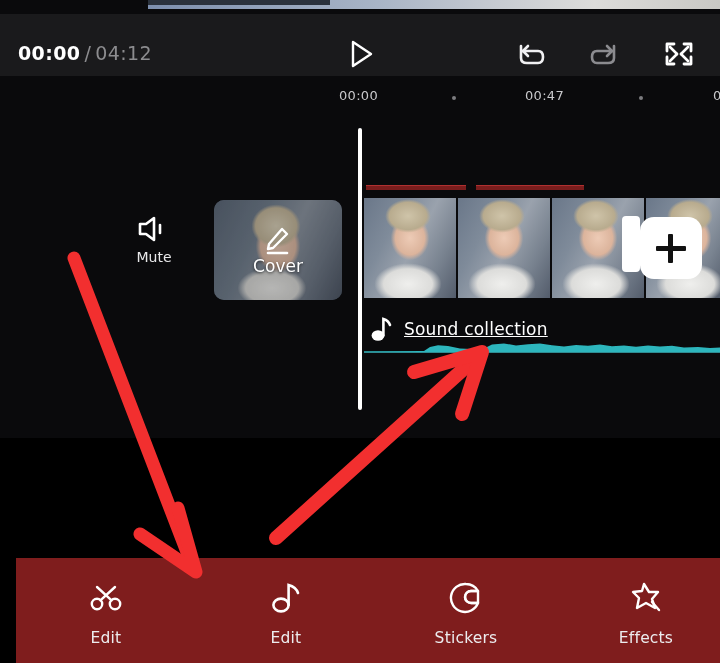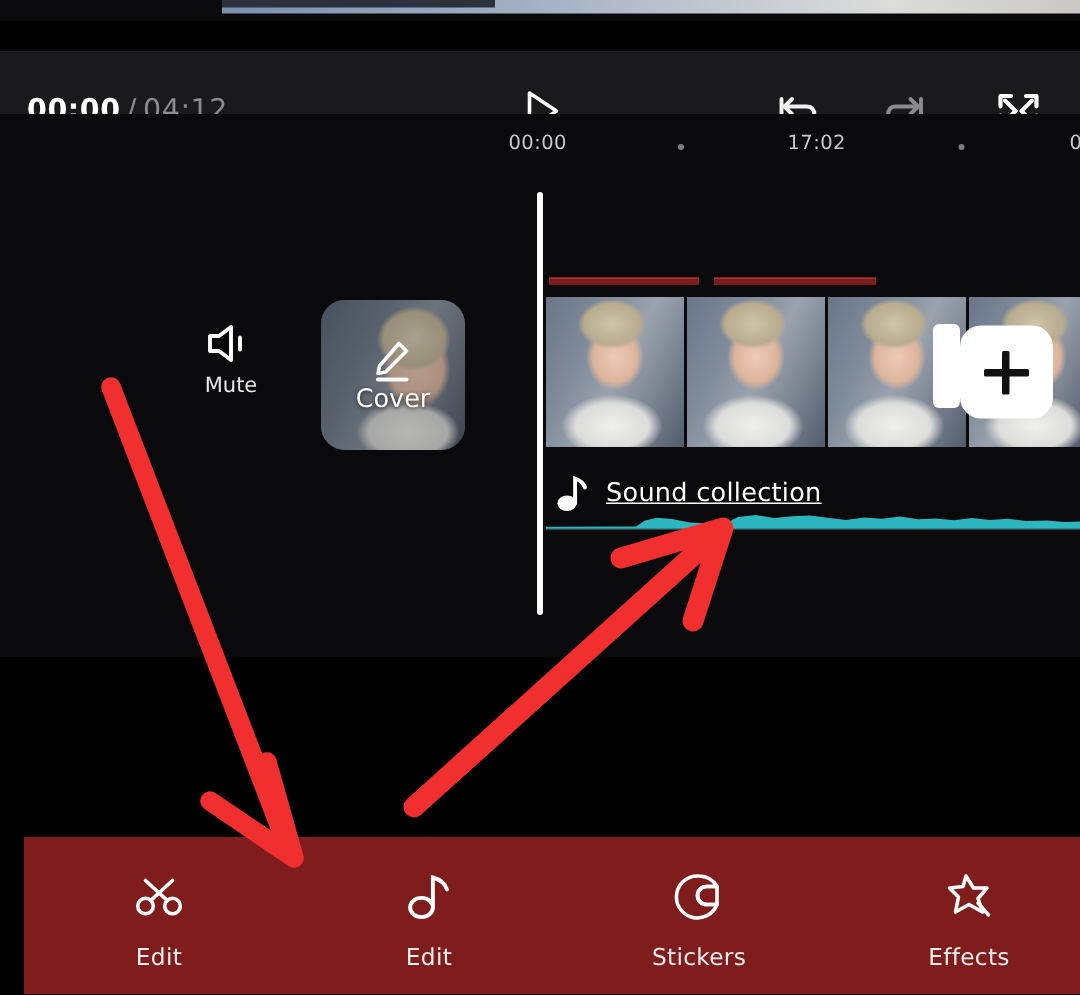--- a/index.html
+++ b/index.html
@@ -21,21 +21,21 @@
   }
   #preview-sliver .strip-dark{
     position:absolute; left:148px; top:0; width:182px; height:5px;
     background:#2b323d;
   }
 
   
   #header{
     position:absolute; left:0; top:14px; width:720px; height:62px;
     background:#1a1a1c;
-    display:flex; align-items:center;margin-top:20px;
+    display:flex; align-items:center;
   }
   #timecode{
     position:absolute; left:18px; top:28px;
     font-size:19px; letter-spacing:.4px;
   }
   #timecode .cur{ color:#ffffff; font-weight:bold; }
   #timecode .sep{ color:#8c8c8f; font-weight:normal; margin:0 4px; }
   #timecode .tot{ color:#8c8c8f; font-weight:normal; }
 
   .hicon{ position:absolute; top:22px; width:44px; height:36px; cursor:pointer; }
@@ -64,22 +64,22 @@
     background:#0a0a0c;
   }
 
   
   #mute-control{
     position:absolute; left:128px; top:95px; width:52px; text-align:center; cursor:pointer;
   }
   #mute-control .lbl{ display:block; font-size:14px; color:#e8e8ea; }
 
   #cover-control{
-    position:absolute; left:214px; top:82px; width:96px; height:100px;
-    border-radius:16px; overflow:hidden; cursor:pointer;
+    position:absolute; left:214px; top:82px; width:128px; height:100px;
+    border-radius:10px; overflow:hidden; cursor:pointer;
     background:#3d4654;
   }
   #cover-control .photo{
     position:absolute; inset:0;
     background:
       radial-gradient(ellipse 34px 30px at 62px 26px, #d8cfb8 0%, #c2b59a 60%, rgba(194,181,154,0) 72%),
       radial-gradient(ellipse 30px 36px at 64px 46px, #e8c8b4 0%, #dcb8a2 58%, rgba(220,184,162,0) 74%),
       radial-gradient(ellipse 44px 26px at 58px 88px, #e9e9e7 0%, #d6d6d4 60%, rgba(214,214,212,0) 78%),
       linear-gradient(115deg,#5c6878 0%,#707d8c 32%,#8b94a0 55%,#6e7886 78%,#4d5665 100%);
     filter:brightness(.78);
@@ -209,21 +209,21 @@
       <path d="M31 11 L24 18" stroke="#fff" stroke-width="2.6" stroke-linecap="round"></path>
       <path d="M31 25 L24 18" stroke="#fff" stroke-width="2.6" stroke-linecap="round"></path>
       <path d="M13 25 L20 18" stroke="#fff" stroke-width="2.6" stroke-linecap="round"></path>
     </svg>
   </div>
 </div>
 
 <div id="ruler">
   <span class="tick-label" style="left:339px">00:00</span>
   <span class="tick-dot" style="left:452px"></span>
-  <span class="tick-label" style="left:525px">17:02</span>
+  <span class="tick-label" style="left:525px">00:47</span>
   <span class="tick-dot" style="left:639px"></span>
   <span class="tick-label" style="left:713px">0</span>
 </div>
 
 <div id="timeline">
 
   <div id="mute-control">
     <svg width="40" height="32" viewBox="0 0 40 32">
       <path d="M6 11 L12 11 L20 5 L20 27 L12 21 L6 21 Z" fill="none" stroke="#fff" stroke-width="2.6" stroke-linejoin="round"></path>
       <path d="M26 12 L26 20" stroke="#fff" stroke-width="2.6" stroke-linecap="round"></path>

